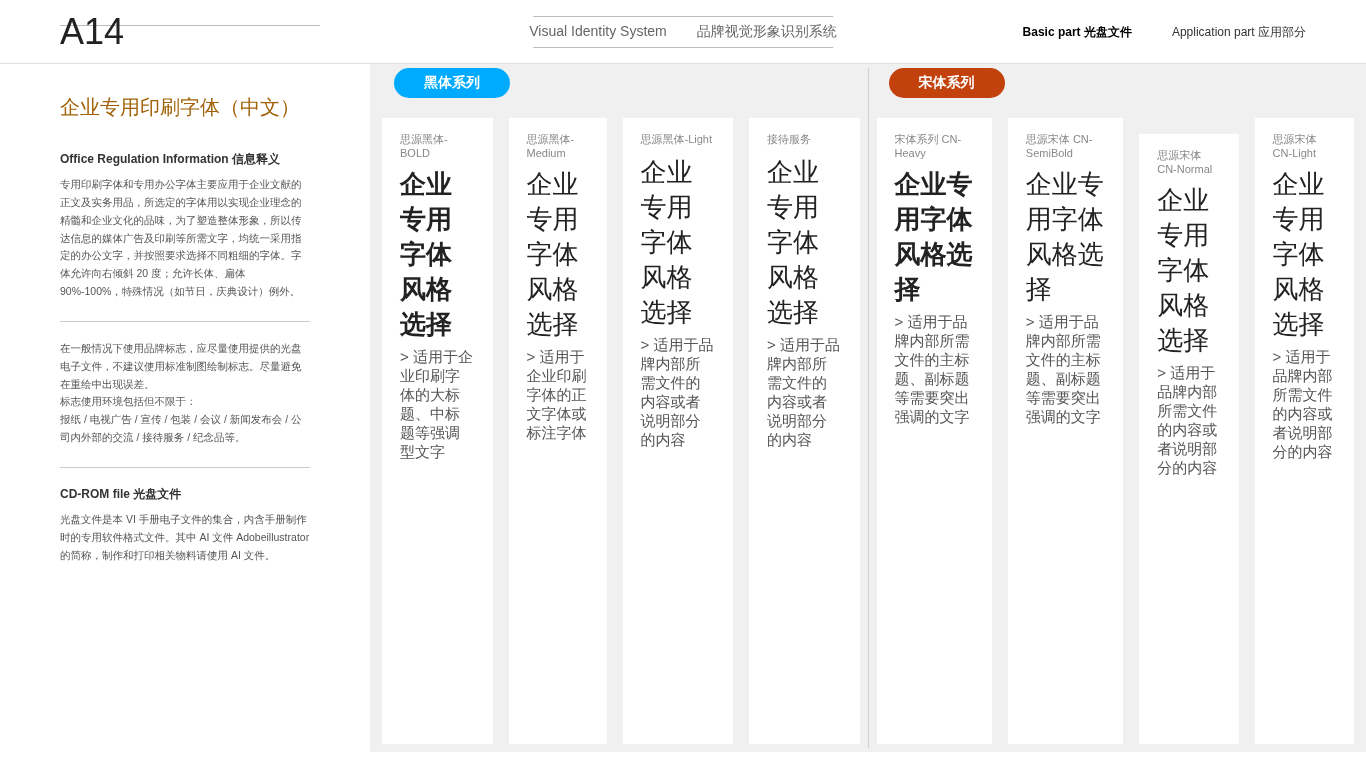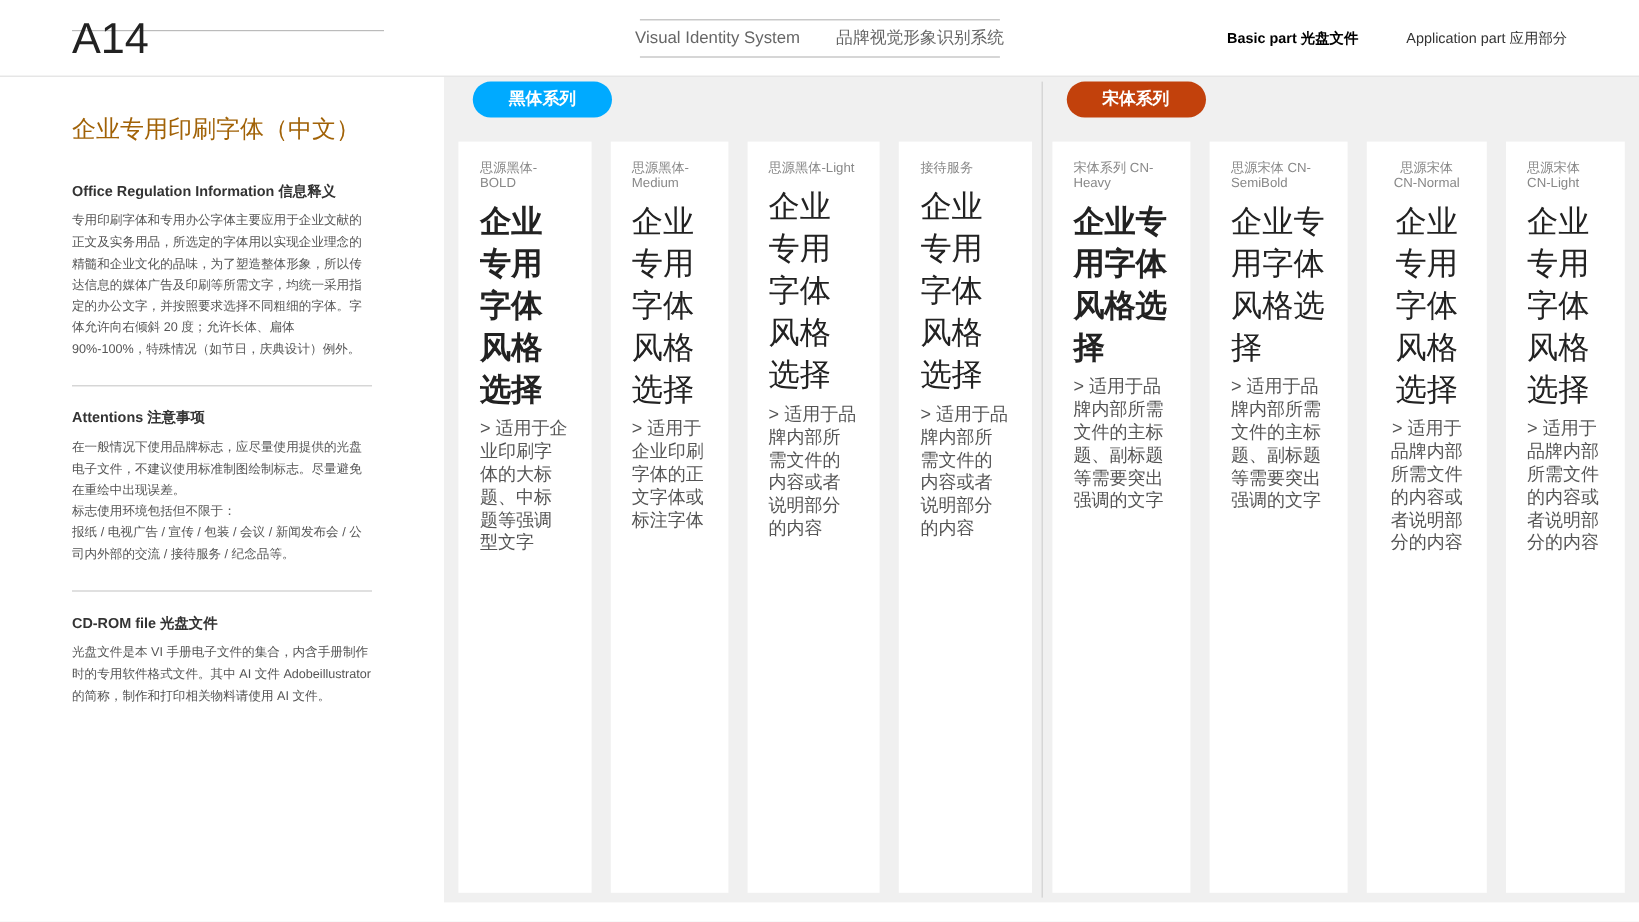--- a/index.html
+++ b/index.html
@@ -252,21 +252,20 @@
     <div class="sidebar-title">企业专用印刷字体（中文）</div>
 
     <div class="sidebar-section">
       <div class="sidebar-section-title">Office Regulation Information 信息释义</div>
       <div class="sidebar-section-text">专用印刷字体和专用办公字体主要应用于企业文献的正文及实务用品，所选定的字体用以实现企业理念的精髓和企业文化的品味，为了塑造整体形象，所以传达信息的媒体广告及印刷等所需文字，均统一采用指定的办公文字，并按照要求选择不同粗细的字体。字体允许向右倾斜 20 度；允许长体、扁体 90%-100%，特殊情况（如节日，庆典设计）例外。</div>
     </div>
 
     <div class="sidebar-section-divider"></div>
 
     <div class="sidebar-section">
-      <div class="sidebar-section-title">Attentions 注意事项</div>
       <div class="sidebar-section-text">在一般情况下使用品牌标志，应尽量使用提供的光盘电子文件，不建议使用标准制图绘制标志。尽量避免在重绘中出现误差。<br>标志使用环境包括但不限于：<br>报纸 / 电视广告 / 宣传 / 包装 / 会议 / 新闻发布会 / 公司内外部的交流 / 接待服务 / 纪念品等。</div>
     </div>
 
     <div class="sidebar-section-divider"></div>
 
     <div class="sidebar-section">
       <div class="sidebar-section-title">CD-ROM file 光盘文件</div>
       <div class="sidebar-section-text">光盘文件是本 VI 手册电子文件的集合，内含手册制作时的专用软件格式文件。其中 AI 文件 Adobeillustrator 的简称，制作和打印相关物料请使用 AI 文件。</div>
     </div>
   </div>
@@ -317,21 +316,21 @@
           <div class="font-sample-bold">企业专用字体风格选择</div>
           <div class="font-desc">适用于品牌内部所需文件的主标题、副标题等需要突出强调的文字</div>
         </div>
 
         <div class="font-card-wrapper" style="margin-top:4px;">
           <div class="font-name">思源宋体 CN-SemiBold</div>
           <div class="font-sample-medium">企业专用字体风格选择</div>
           <div class="font-desc">适用于品牌内部所需文件的主标题、副标题等需要突出强调的文字</div>
         </div>
 
-        <div class="font-card-wrapper" style="margin-top:4px;text-align:center;">
+        <div class="font-card-wrapper" style="margin-top:20px;">
           <div class="font-name">思源宋体 CN-Normal</div>
           <div class="font-sample-light">企业专用字体风格选择</div>
           <div class="font-desc">适用于品牌内部所需文件的内容或者说明部分的内容</div>
         </div>
 
         <div class="font-card-wrapper" style="margin-top:4px;">
           <div class="font-name">思源宋体 CN-Light</div>
           <div class="font-sample-light">企业专用字体风格选择</div>
           <div class="font-desc">适用于品牌内部所需文件的内容或者说明部分的内容</div>
         </div>

